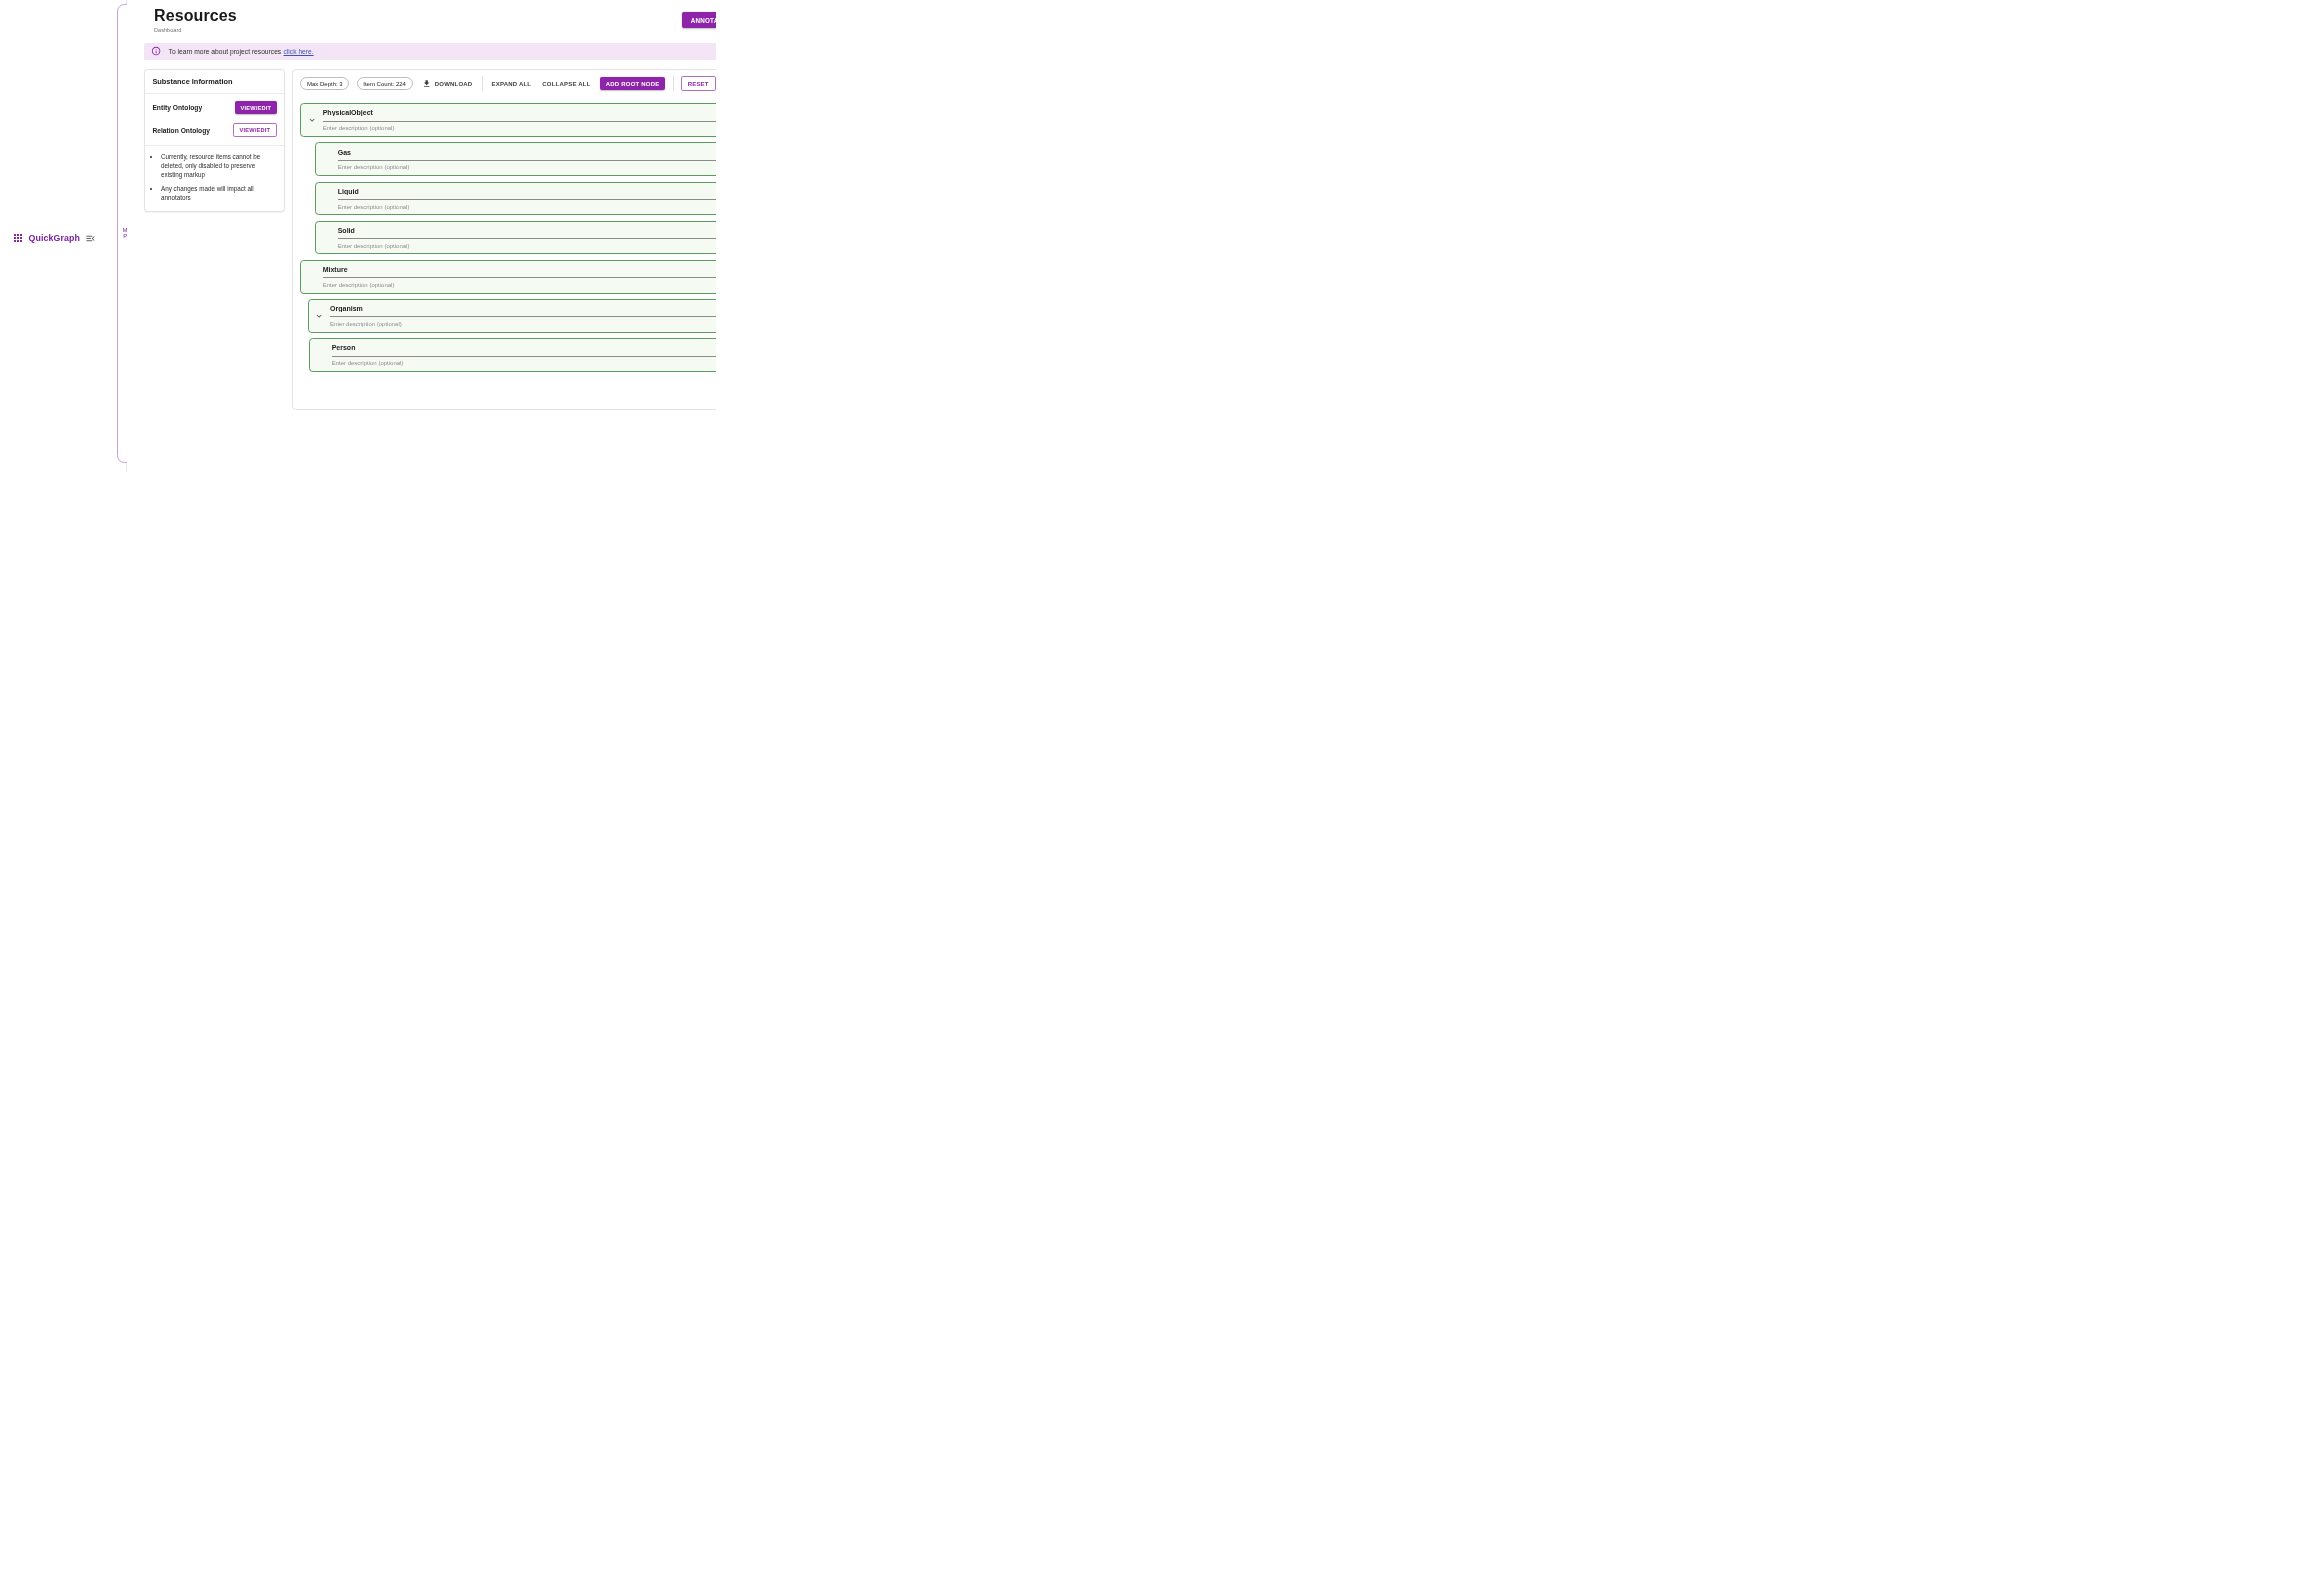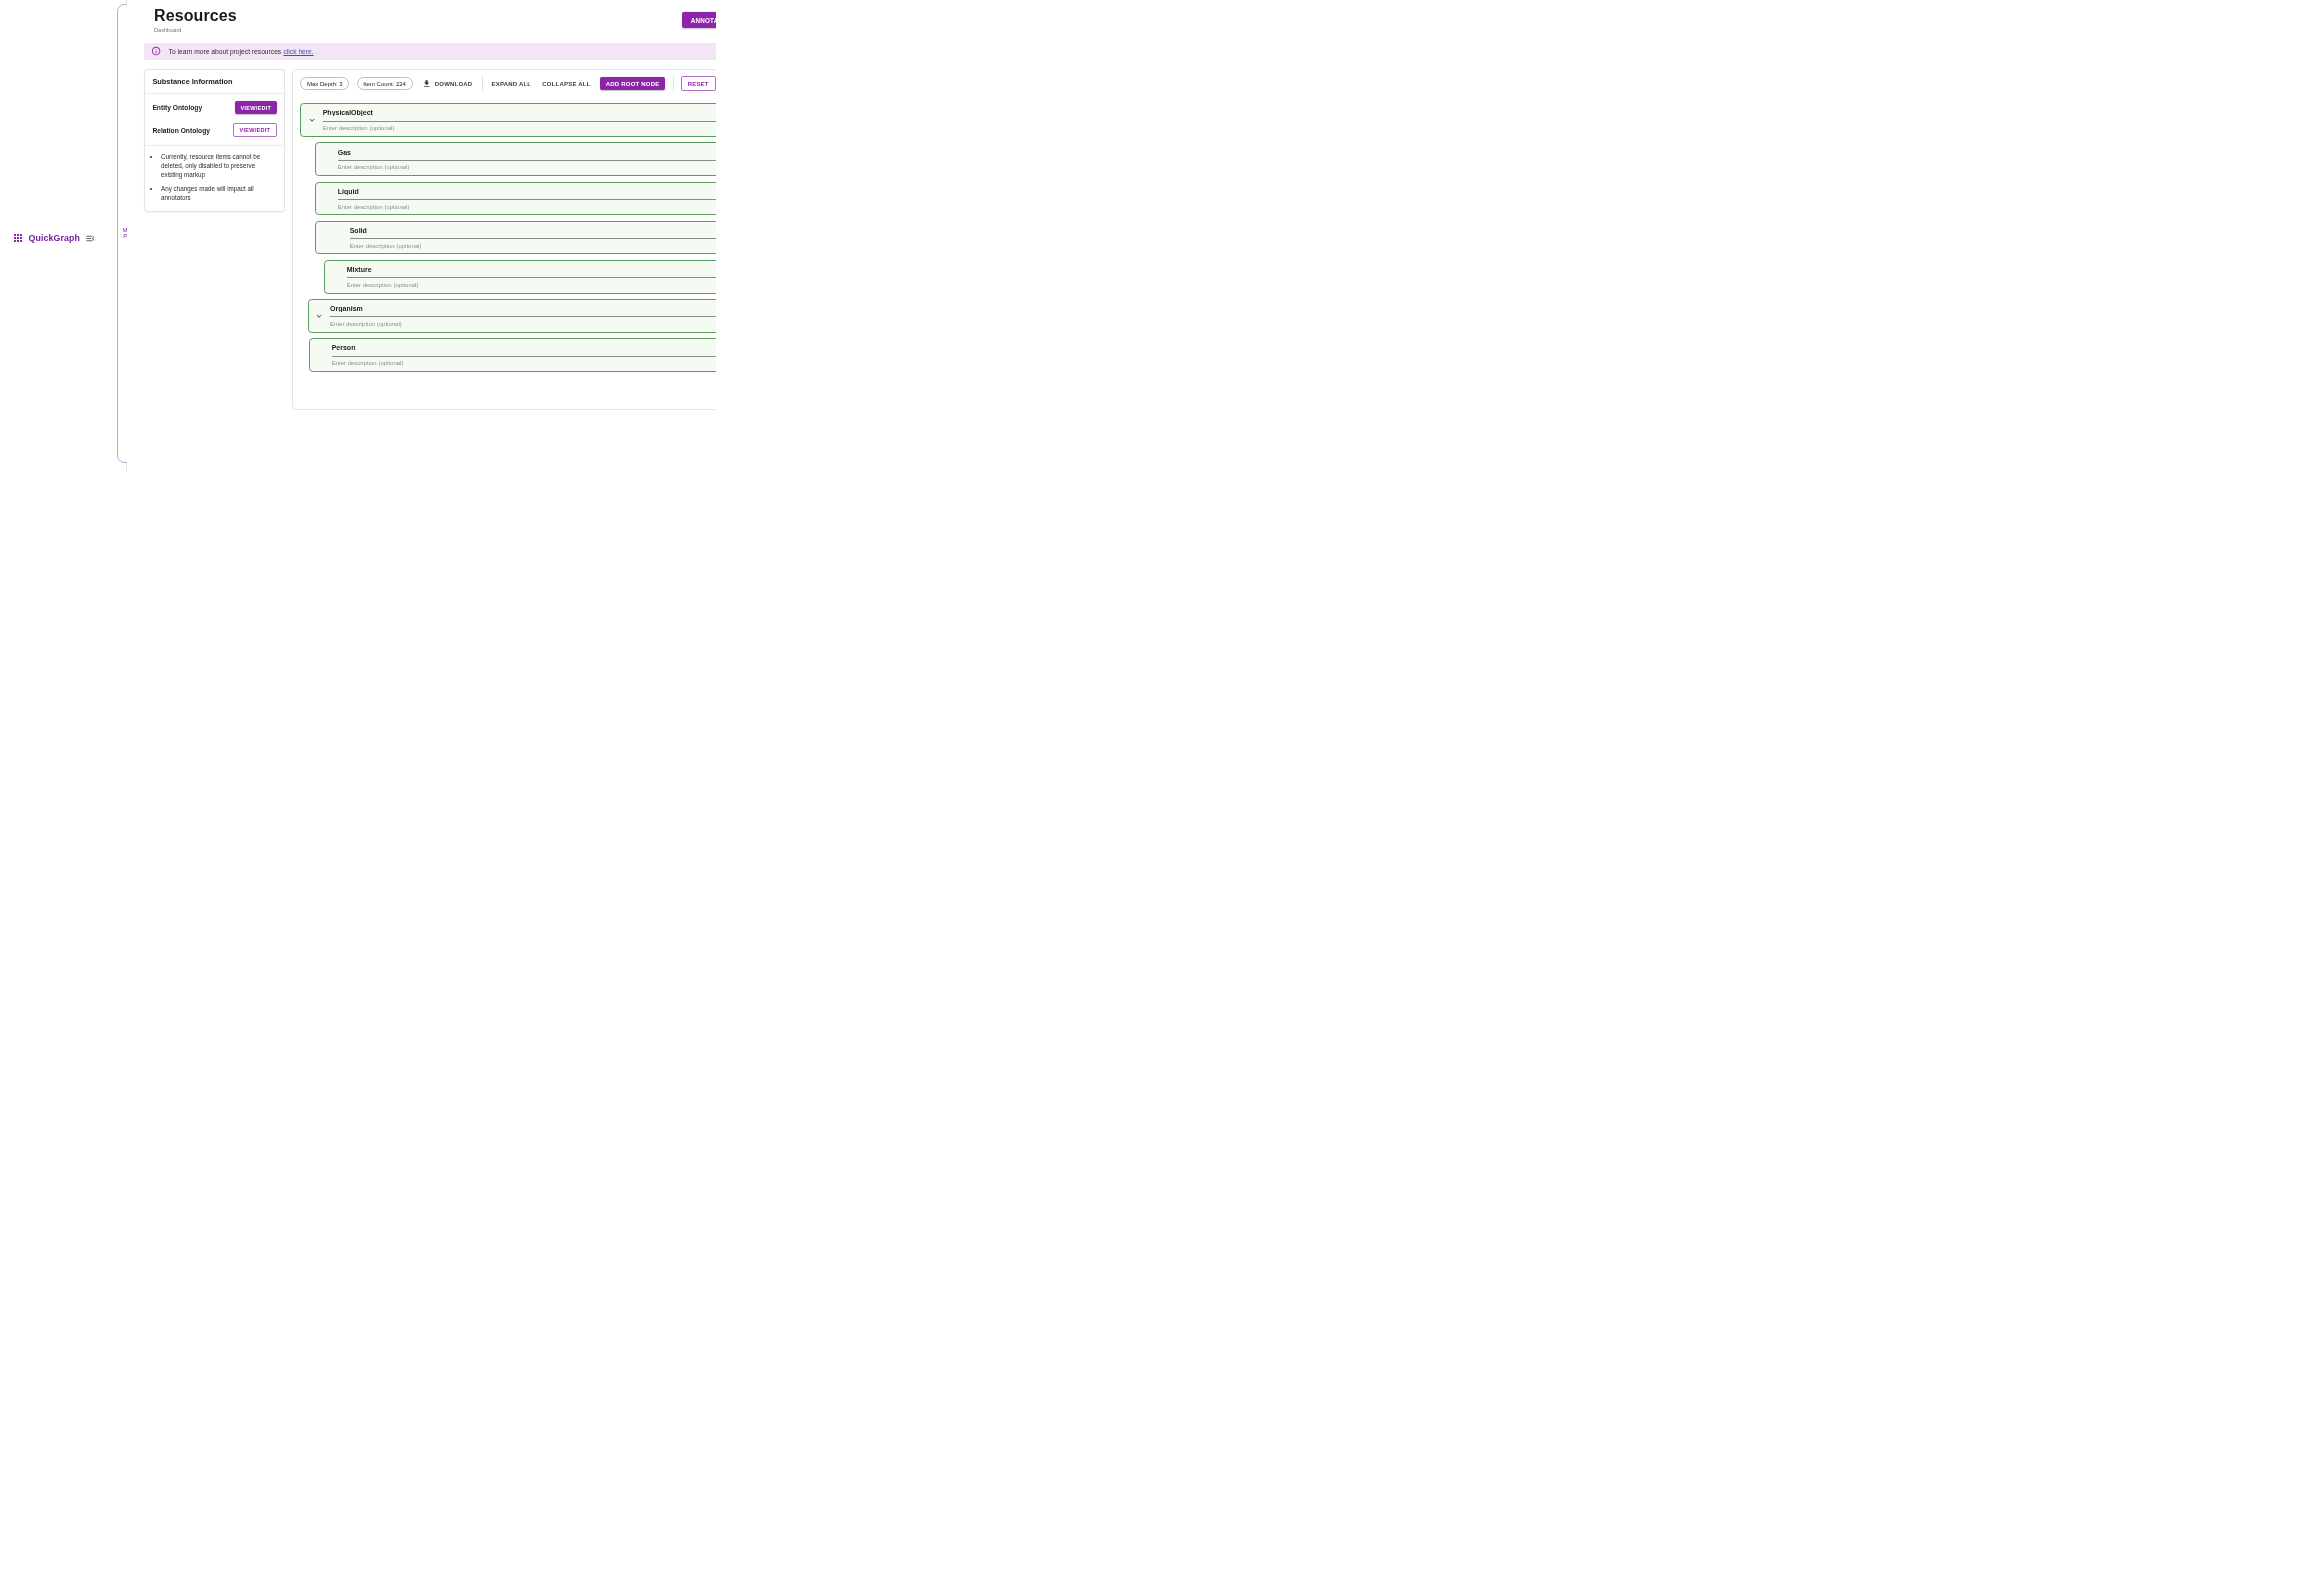--- a/index.html
+++ b/index.html
@@ -390,35 +390,35 @@
                   <input class="node-desc" type="text" placeholder="Enter description (optional)" style="">
                 </div>
                 <button class="kebab-btn">
                   <span class="icon" style="width:11px;height:11px;display:inline-flex">
                     <svg viewBox="0 0 24 24" fill="currentColor" width="100%" height="100%">
                       <path d="M12 8c1.1 0 2-.9 2-2s-.9-2-2-2-2 .9-2 2 .9 2 2 2zm0 2c-1.1 0-2 .9-2 2s.9 2 2 2 2-.9 2-2-.9-2-2-2zm0 6c-1.1 0-2 .9-2 2s.9 2 2 2 2-.9 2-2-.9-2-2-2z"></path>
                     </svg>
                   </span>
                 </button>
               </div>
-              <div class="tree-node" style="margin-left: 15px; gap: 12px;">
+              <div class="tree-node" style="margin-left: 15px;">
                 <div class="node-gutter"></div>
                 <div class="node-body">
                   <input class="node-name" type="text" value="Solid" style="">
                   <input class="node-desc" type="text" placeholder="Enter description (optional)" style="">
                 </div>
                 <button class="kebab-btn">
                   <span class="icon" style="width:11px;height:11px;display:inline-flex">
                     <svg viewBox="0 0 24 24" fill="currentColor" width="100%" height="100%">
                       <path d="M12 8c1.1 0 2-.9 2-2s-.9-2-2-2-2 .9-2 2 .9 2 2 2zm0 2c-1.1 0-2 .9-2 2s.9 2 2 2 2-.9 2-2-.9-2-2-2zm0 6c-1.1 0-2 .9-2 2s.9 2 2 2 2-.9 2-2-.9-2-2-2z"></path>
                     </svg>
                   </span>
                 </button>
               </div>
-              <div class="tree-node" style="margin-left: 24px;">
+              <div class="tree-node" style="margin-left: 0;">
                 <div class="node-gutter"></div>
                 <div class="node-body">
                   <input class="node-name" type="text" value="Mixture" style="">
                   <input class="node-desc" type="text" placeholder="Enter description (optional)" style="">
                 </div>
                 <button class="kebab-btn">
                   <span class="icon" style="width:11px;height:11px;display:inline-flex">
                     <svg viewBox="0 0 24 24" fill="currentColor" width="100%" height="100%">
                       <path d="M12 8c1.1 0 2-.9 2-2s-.9-2-2-2-2 .9-2 2 .9 2 2 2zm0 2c-1.1 0-2 .9-2 2s.9 2 2 2 2-.9 2-2-.9-2-2-2zm0 6c-1.1 0-2 .9-2 2s.9 2 2 2 2-.9 2-2-.9-2-2-2z"></path>
                     </svg>

